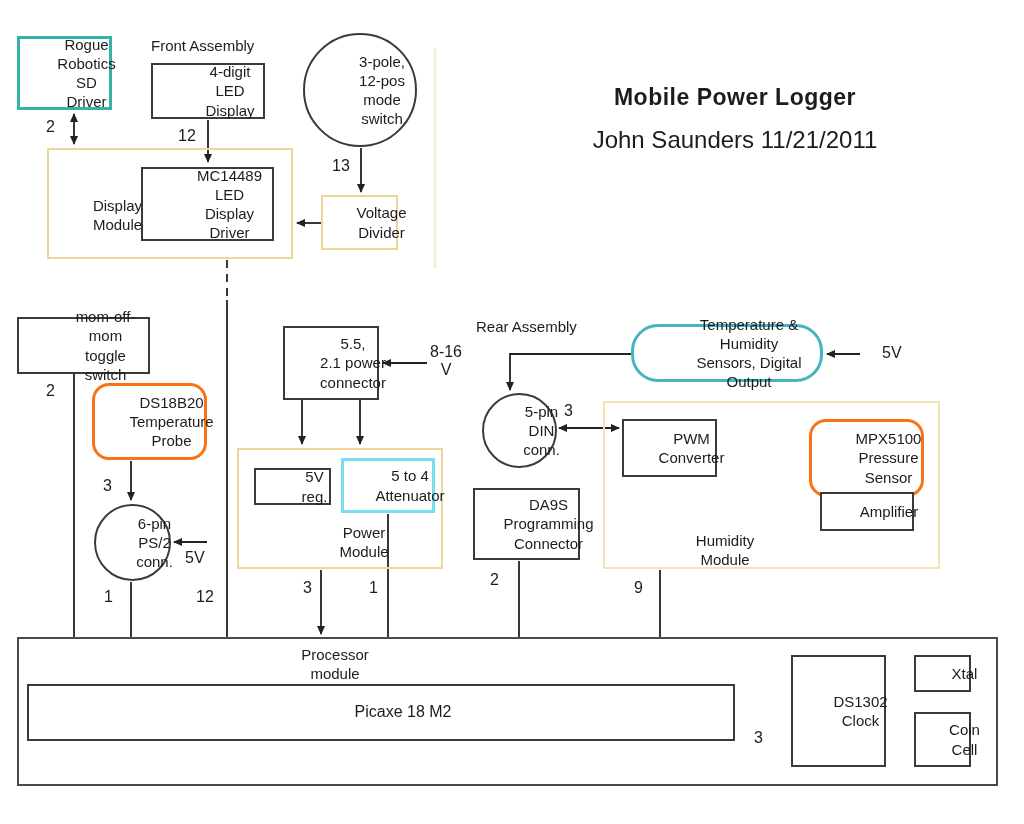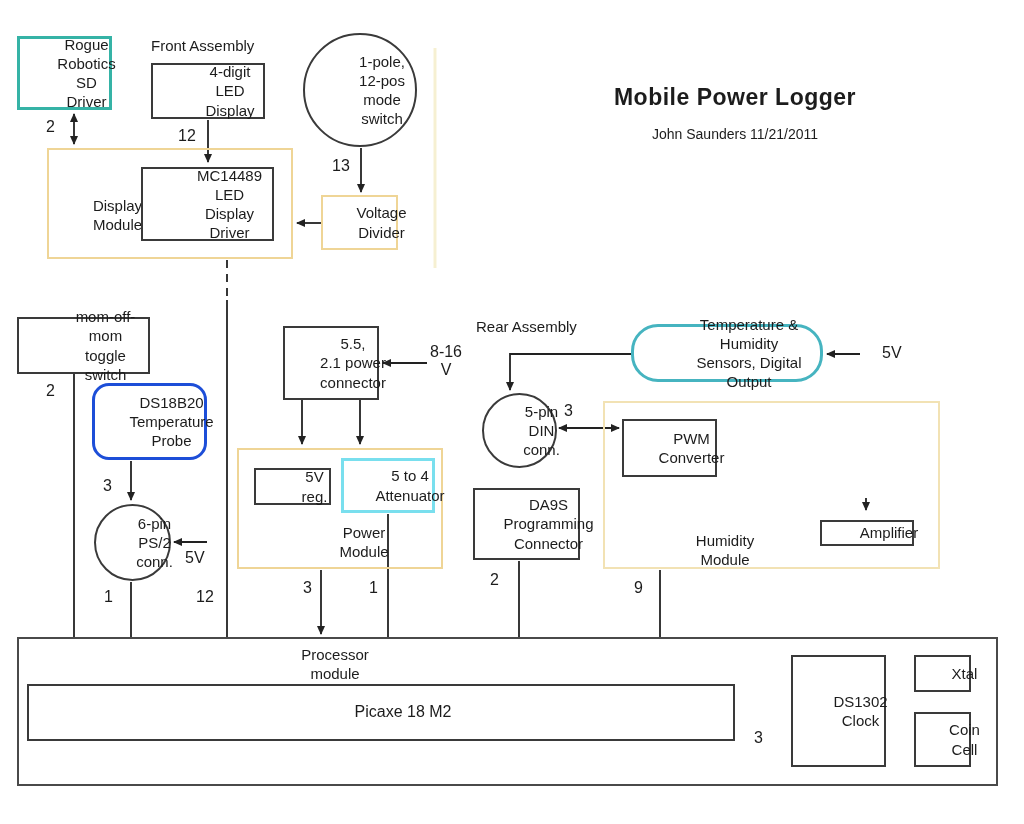--- a/index.html
+++ b/index.html
@@ -7,42 +7,42 @@
     position:relative;width:1024px;height:824px;background:#ffffff;
     font-family:"Liberation Sans", sans-serif;color:#1c1c1c;overflow:hidden;
   }
   .node{
     position:absolute;display:flex;align-items:center;justify-content:center;
     text-align:center;white-space:pre-line;background:#ffffff;
     font-size:15px;line-height:1.28;box-sizing:border-box;padding-left:44px;
   }
   .box{border:2px solid #3a3a3a;}
   .teal{border:3px solid #35b3a6;}
-  .teal-round{border:3px solid #1d4ed8;border-radius:17px;}
+  .teal-round{border:3px solid #f97316;border-radius:17px;}
   .pill{border:3px solid #46b4c0;border-radius:27px;}
   .cyan{border:3px solid #79dfee;}
   .module{border:2px solid #efd596;background:transparent;}
   .module-cream{border:2px solid #f2e2b4;background:transparent;}
   .circle{border:2px solid #3a3a3a;border-radius:50%;}
   .plain{background:transparent;border:none;}
   .freelabel{
     position:absolute;background:transparent;font-size:15px;line-height:1.25;
     white-space:pre-line;
   }
   .wirenum{
     position:absolute;background:transparent;font-size:16px;line-height:1.15;
     white-space:pre-line;text-align:center;
   }
   #title{
     position:absolute;left:585px;top:84px;width:300px;text-align:center;
     font-size:23px;font-weight:bold;letter-spacing:.5px;
   }
   #byline{
     position:absolute;left:585px;top:126px;width:300px;text-align:center;
-    font-size:14px;
+    font-size:24px;
   }
   svg.wires{position:absolute;left:0;top:0;pointer-events:none;}
 </style>
 </head>
 <body>
 
 <div id="canvas">
 
   <svg class="wires" width="1024" height="824" viewBox="0 0 1024 824">
     <defs>
@@ -116,21 +116,21 @@
 Module</div>
 
   <div class="node module-cream" style="left:603px;top:401px;width:337px;height:168px;"></div>
   <div class="node plain" style="left:636px;top:531px;width:134px;">Humidity Module</div>
 
   <div class="node teal" style="left:17px;top:36px;width:95px;height:74px;">Rogue
 Robotics
 SD Driver</div>
   <div class="node box" style="left:151px;top:63px;width:114px;height:56px;">4-digit LED
 Display</div>
-  <div class="node circle" style="left:303px;top:33px;width:114px;height:114px;">1-pole,
+  <div class="node circle" style="left:303px;top:33px;width:114px;height:114px;">3-pole,
 12-pos
 mode
 switch</div>
   <div class="node box" style="left:141px;top:167px;width:133px;height:74px;">MC14489 LED
 Display Driver</div>
   <div class="node module" style="left:321px;top:195px;width:77px;height:55px;">Voltage
 Divider</div>
 
   <div class="node box" style="left:17px;top:317px;width:133px;height:57px;">mom-off-mom
 toggle switch</div>
@@ -148,21 +148,24 @@
   <div class="node cyan" style="left:341px;top:458px;width:94px;height:55px;">5 to 4
 Attenuator</div>
 
   <div class="node pill" style="left:631px;top:324px;width:192px;height:58px;">Temperature &amp; Humidity
 Sensors, Digital Output</div>
   <div class="node circle" style="left:482px;top:393px;width:75px;height:75px;">5-pin
 DIN
 conn.</div>
   <div class="node box" style="left:622px;top:419px;width:95px;height:58px;">PWM
 Converter</div>
-  <div class="node box" style="left:820px;top:520px;width:94px;height:26px;">Amplifier</div>
+  <div class="node teal-round" style="left:809px;top:419px;width:115px;height:78px;">MPX5100
+Pressure
+Sensor</div>
+  <div class="node box" style="left:820px;top:492px;width:94px;height:39px;">Amplifier</div>
   <div class="node box" style="left:473px;top:488px;width:107px;height:72px;">DA9S
 Programming
 Connector</div>
 
   <div class="node box" style="left:17px;top:637px;width:981px;height:149px;border-color:#4a4a4a;"></div>
   <div class="node plain" style="left:243px;top:645px;width:140px;">Processor module</div>
   <div class="node box" style="left:27px;top:684px;width:708px;height:57px;font-size:16px;">Picaxe 18 M2</div>
   <div class="node box" style="left:791px;top:655px;width:95px;height:112px;">DS1302
 Clock</div>
   <div class="node box" style="left:914px;top:655px;width:57px;height:37px;">Xtal</div>

